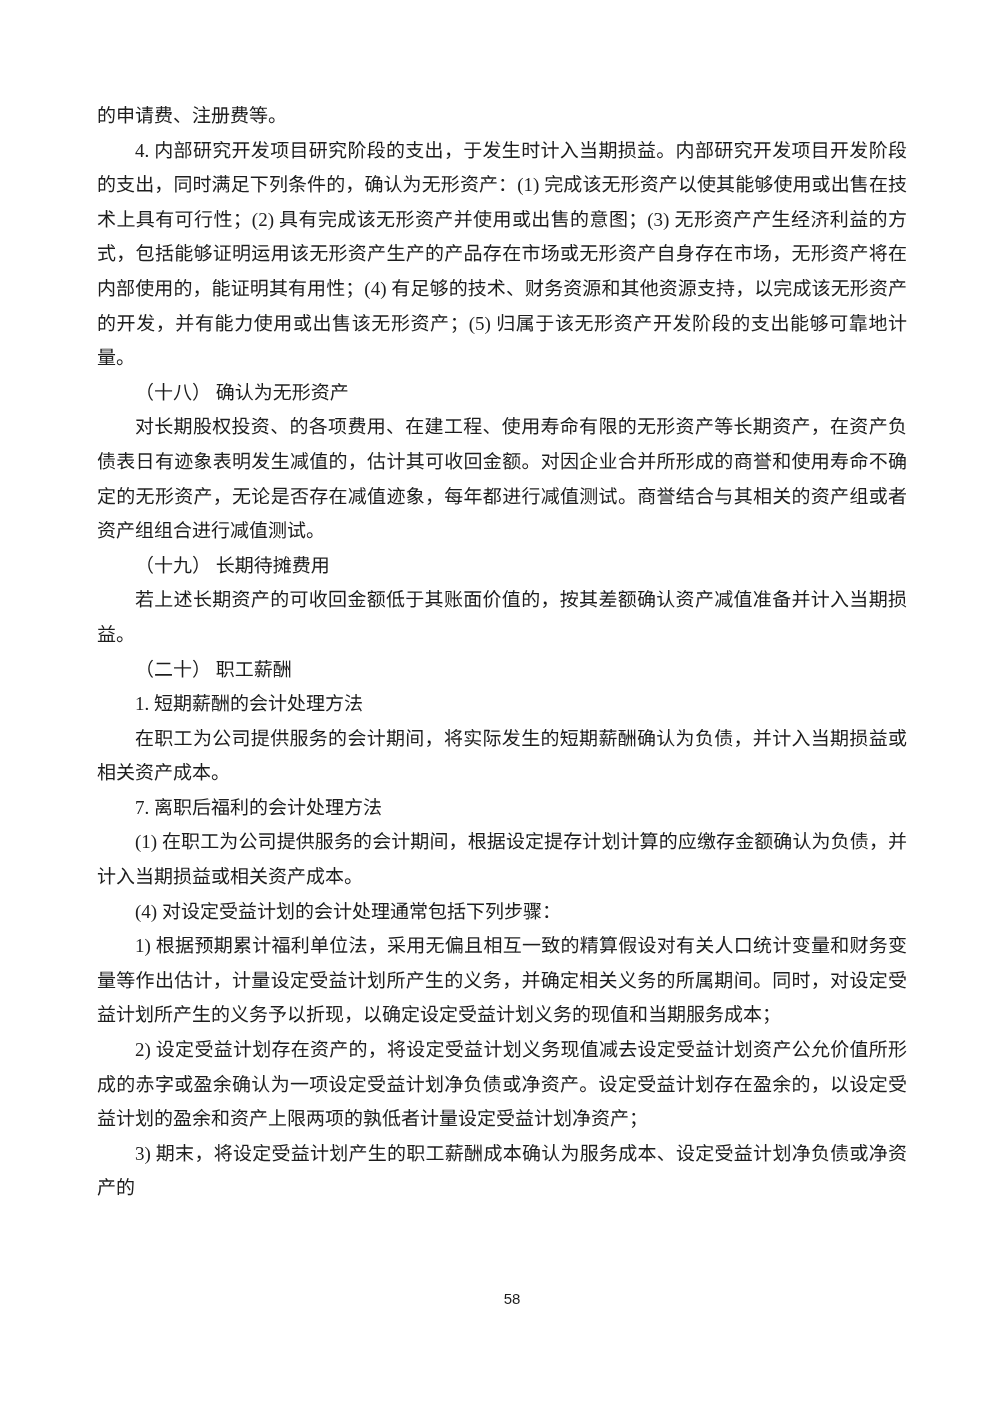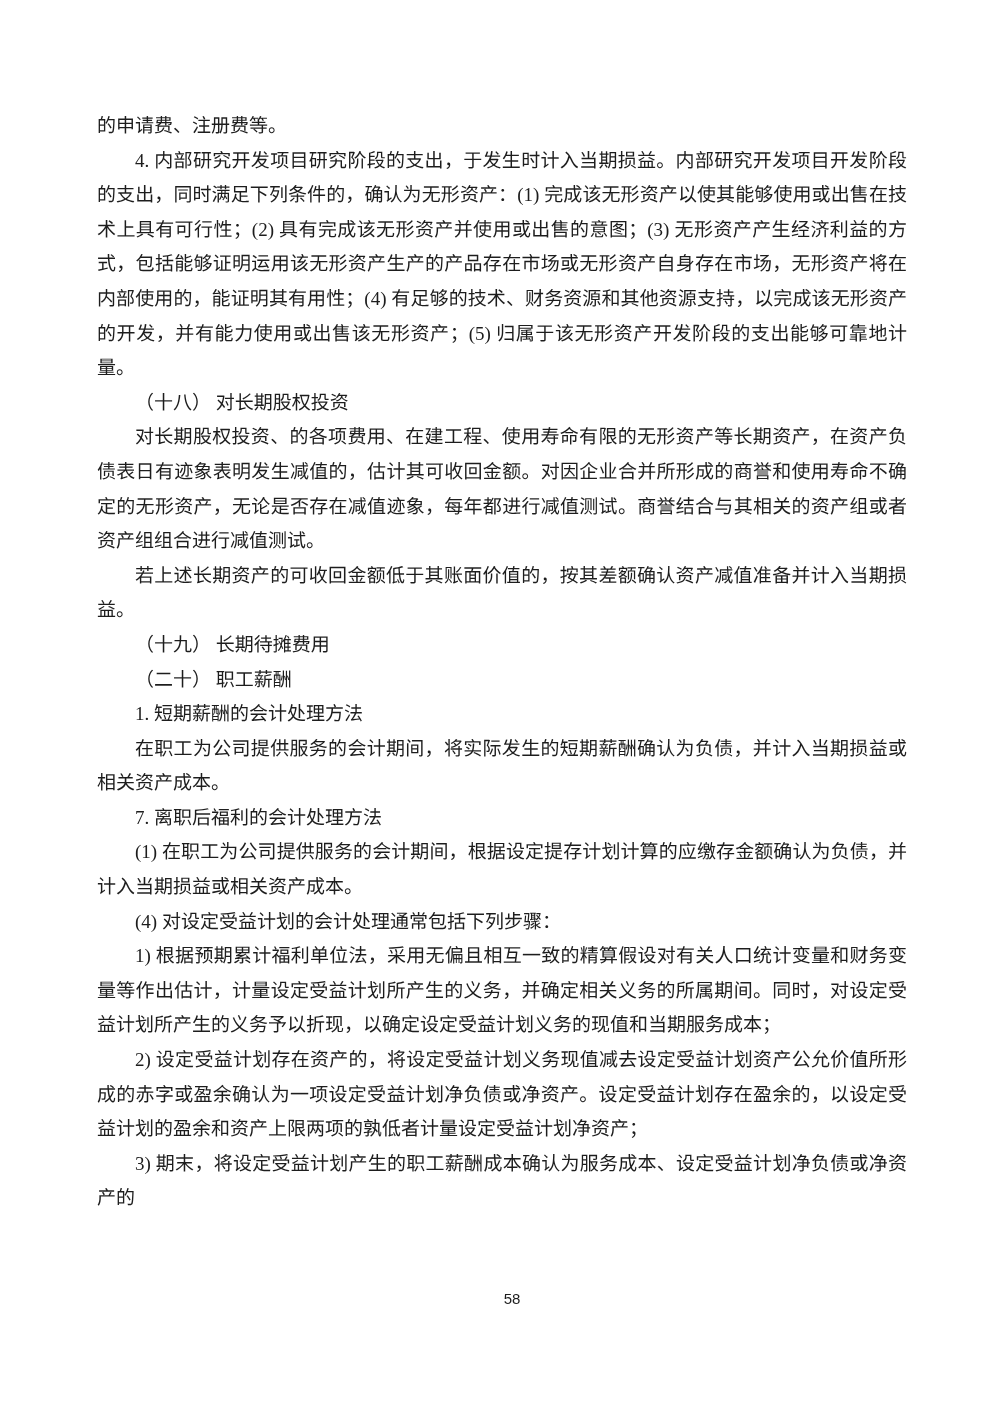--- a/index.html
+++ b/index.html
@@ -11,21 +11,21 @@
     position: relative;
     width: 1000px;
     height: 1414px;
     margin: 0 auto;
     background: #ffffff;
     overflow: hidden;
   }
   .content {
     position: absolute;
     left: 97px;
-    top: 109px;
+    top: 99px;
     width: 810px;
     font-family: "Liberation Serif", "DejaVu Serif", serif;
     font-size: 19px;
     line-height: 34.6px;
     color: #1d1d1d;
     text-align: justify;
   }
   .para {
     margin: 0;
     padding: 0;
@@ -46,24 +46,24 @@
     color: #1d1d1d;
   }
 </style>
 </head>
 <body>
 
 <div class="page">
   <main class="content">
       <p class="para">的申请费、注册费等。</p>
       <p class="para indent">4. 内部研究开发项目研究阶段的支出，于发生时计入当期损益。内部研究开发项目开发阶段的支出，同时满足下列条件的，确认为无形资产：(1) 完成该无形资产以使其能够使用或出售在技术上具有可行性；(2) 具有完成该无形资产并使用或出售的意图；(3) 无形资产产生经济利益的方式，包括能够证明运用该无形资产生产的产品存在市场或无形资产自身存在市场，无形资产将在内部使用的，能证明其有用性；(4) 有足够的技术、财务资源和其他资源支持，以完成该无形资产的开发，并有能力使用或出售该无形资产；(5) 归属于该无形资产开发阶段的支出能够可靠地计量。</p>
-      <p class="para indent">（十八） 对长期股权投资</p>
+      <p class="para indent">（十八） 确认为无形资产</p>
       <p class="para indent">对长期股权投资、的各项费用、在建工程、使用寿命有限的无形资产等长期资产，在资产负债表日有迹象表明发生减值的，估计其可收回金额。对因企业合并所形成的商誉和使用寿命不确定的无形资产，无论是否存在减值迹象，每年都进行减值测试。商誉结合与其相关的资产组或者资产组组合进行减值测试。</p>
+      <p class="para indent">（十九） 长期待摊费用</p>
       <p class="para indent">若上述长期资产的可收回金额低于其账面价值的，按其差额确认资产减值准备并计入当期损益。</p>
-      <p class="para indent">（十九） 长期待摊费用</p>
       <p class="para indent">（二十） 职工薪酬</p>
       <p class="para indent">1. 短期薪酬的会计处理方法</p>
       <p class="para indent">在职工为公司提供服务的会计期间，将实际发生的短期薪酬确认为负债，并计入当期损益或相关资产成本。</p>
       <p class="para indent">7. 离职后福利的会计处理方法</p>
       <p class="para indent">(1) 在职工为公司提供服务的会计期间，根据设定提存计划计算的应缴存金额确认为负债，并计入当期损益或相关资产成本。</p>
       <p class="para indent">(4) 对设定受益计划的会计处理通常包括下列步骤：</p>
       <p class="para indent">1) 根据预期累计福利单位法，采用无偏且相互一致的精算假设对有关人口统计变量和财务变量等作出估计，计量设定受益计划所产生的义务，并确定相关义务的所属期间。同时，对设定受益计划所产生的义务予以折现，以确定设定受益计划义务的现值和当期服务成本；</p>
       <p class="para indent">2) 设定受益计划存在资产的，将设定受益计划义务现值减去设定受益计划资产公允价值所形成的赤字或盈余确认为一项设定受益计划净负债或净资产。设定受益计划存在盈余的，以设定受益计划的盈余和资产上限两项的孰低者计量设定受益计划净资产；</p>
       <p class="para indent">3) 期末，将设定受益计划产生的职工薪酬成本确认为服务成本、设定受益计划净负债或净资产的</p>
     </main>

